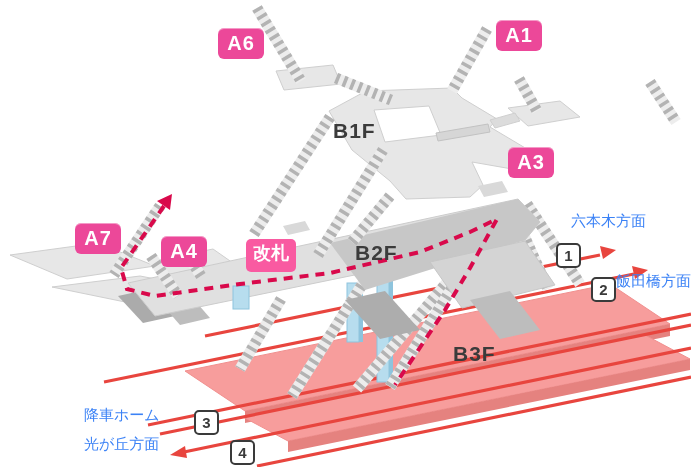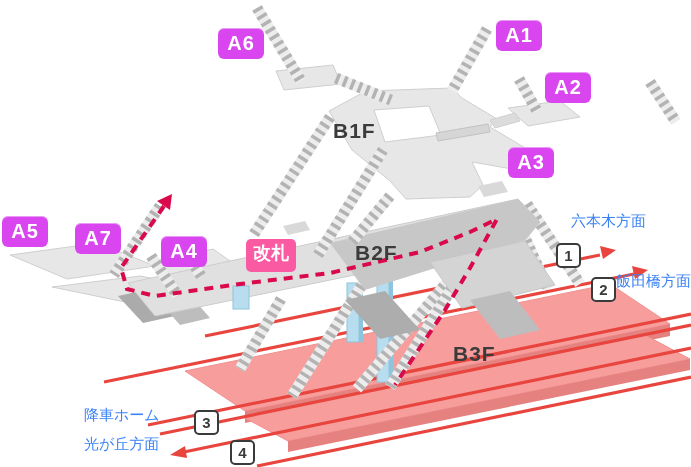--- a/index.html
+++ b/index.html
@@ -1,19 +1,19 @@
 <!DOCTYPE html>
 <html><head>
 <meta charset="utf-8">
 <style>
   html,body{margin:0;padding:0;background:#fff;}
   #stage{position:relative;width:691px;height:467px;background:#ffffff;overflow:hidden;
          font-family:"Liberation Sans",sans-serif;}
   #stage svg{position:absolute;left:0;top:0;}
-  .exit{position:absolute;background:#d946ef;color:#fff;font-weight:bold;font-size:20px;
+  .exit{position:absolute;background:#ec4899;color:#fff;font-weight:bold;font-size:20px;
         width:46px;height:31px;line-height:31px;text-align:center;border-radius:6px;
         letter-spacing:1px;box-shadow:inset 0 1px 0 rgba(255,255,255,.45);}
   .gate{position:absolute;background:#f95aa1;color:#fff;font-weight:bold;font-size:18px;
         width:50px;height:33px;line-height:29px;text-align:center;border-radius:5px;}
   .floor{position:absolute;font-weight:bold;font-size:21px;color:#3b3b3b;letter-spacing:1px;}
   .dir{position:absolute;font-size:15px;color:#3b82f6;white-space:nowrap;}
   .num{position:absolute;width:21px;height:21px;border:2px solid #3a3a3a;border-radius:5px;
        background:#fff;color:#3a3a3a;font-weight:bold;font-size:15px;line-height:21px;
        text-align:center;}
   .st-under{stroke:#ededed;stroke-width:11;fill:none;}
@@ -125,24 +125,22 @@
         <line class="st-rung" x1="186" y1="253" x2="201" y2="276"></line>
   </g>
 
   <g>
     <path d="M164,206 L121,268 L127,289 L155,296 L240,284 L330,273 L420,252 L470,232 L497,219 L470,268 L445,310 L415,355 L395,385" fill="none" stroke="#d9094b" stroke-width="4" stroke-dasharray="9 7"></path>
     <polygon points="172,194 170,210 157,201" fill="#d9094b"></polygon>
   </g>
 </svg>
 
 <div class="exit" style="left:496px;top:20px;">A1</div>
-<div class="exit" style="left:545px;top:72px;">A2</div>
 <div class="exit" style="left:508px;top:147px;">A3</div>
 <div class="exit" style="left:161px;top:236px;">A4</div>
-<div class="exit" style="left:2px;top:216px;">A5</div>
 <div class="exit" style="left:218px;top:28px;">A6</div>
 <div class="exit" style="left:75px;top:223px;">A7</div>
 
 <div class="gate" style="left:246px;top:239px;">改札</div>
 
 <div class="floor" style="left:333px;top:119px;">B1F</div>
 <div class="floor" style="left:355px;top:241px;">B2F</div>
 <div class="floor" style="left:453px;top:342px;">B3F</div>
 
 <div class="dir" style="left:571px;top:212px;">六本木方面</div>

